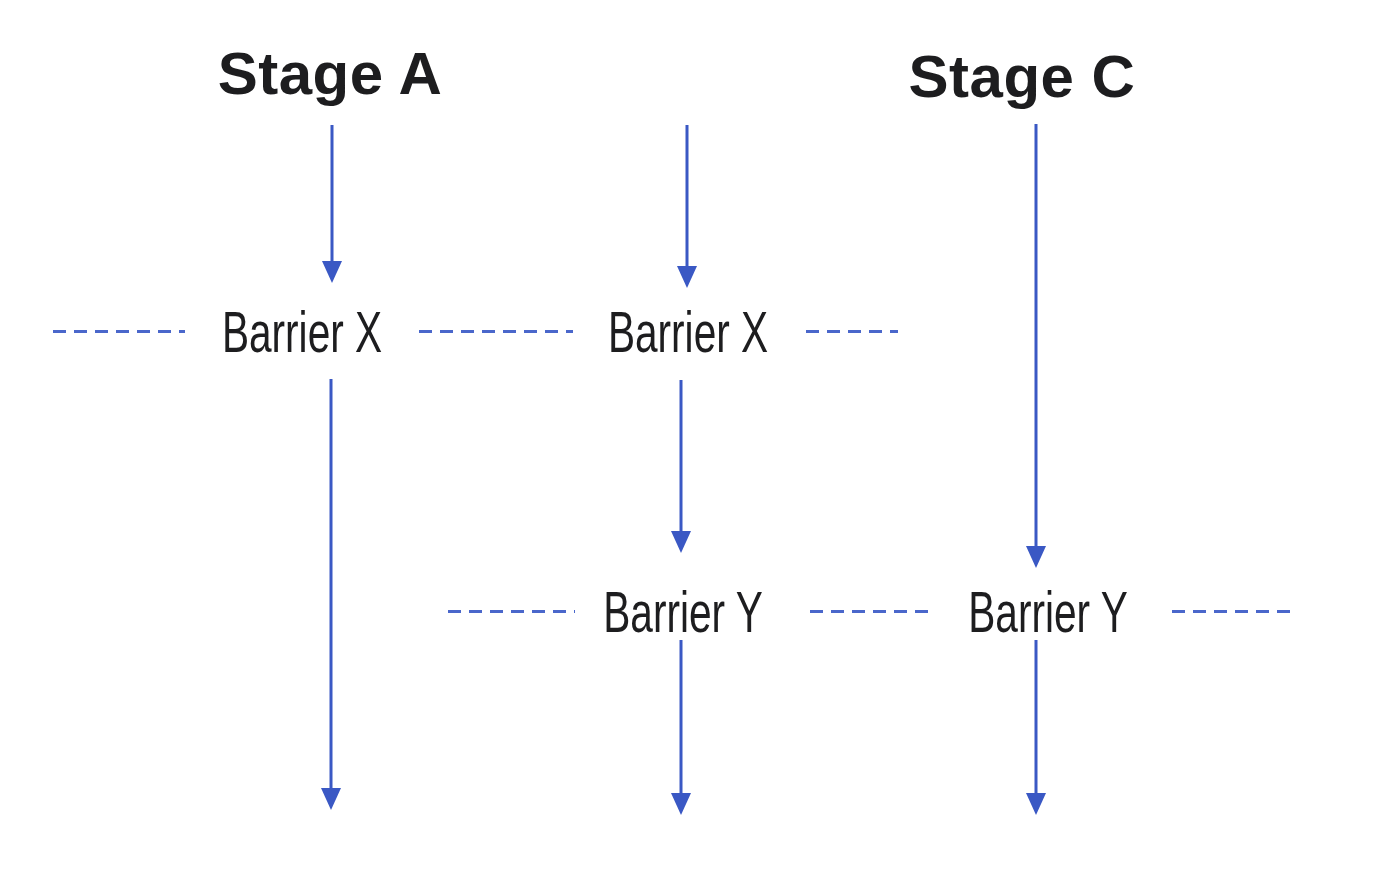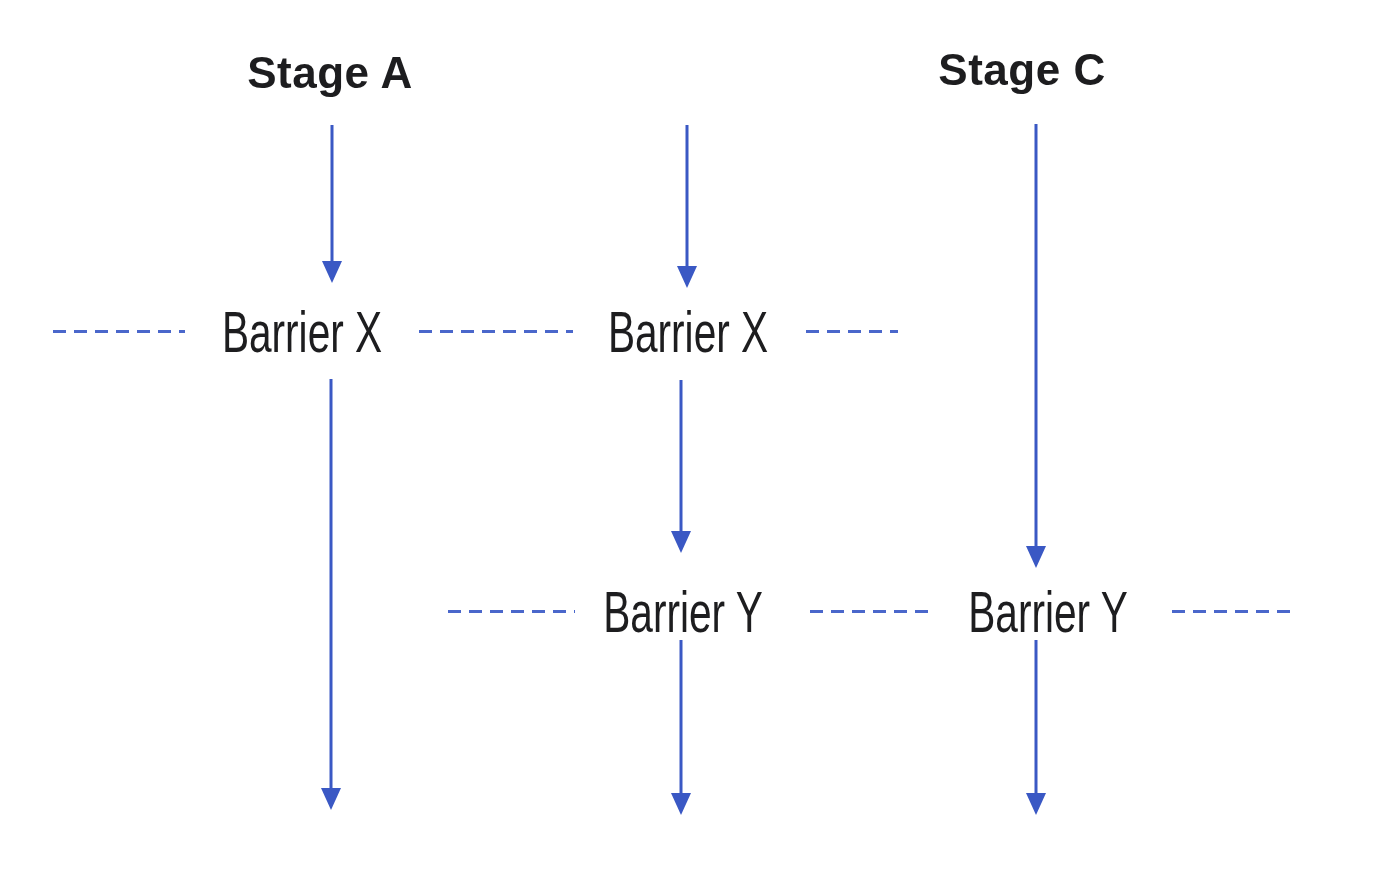--- a/index.html
+++ b/index.html
@@ -17,21 +17,21 @@
   }
   .canvas{
     position:relative;
     width:1379px;height:875px;
     background:var(--bg-color);
   }
   .stage-label{
     position:absolute;
     transform:translate(-50%,-50%);
     font-weight:700;
-    font-size:44px;
+    font-size:60px;
     color:var(--text-color);
     white-space:nowrap;
     letter-spacing:0.5px;
   }
   .barrier-label{
     position:absolute;
     transform:translate(-50%,-50%) scaleX(0.70);
     font-weight:500;
     font-size:58px;
     color:var(--text-color);
@@ -64,21 +64,21 @@
     background:repeating-linear-gradient(to right,
       var(--dash-color) 0 13px, transparent 13px 21px);
   }
 </style>
 </head>
 <body>
 
 <div class="canvas">
 
   <div class="stage-label" style="left:330px;top:73px">Stage A</div>
-  <div class="stage-label" style="left:1022px;top:70px">Stage C</div>
+  <div class="stage-label" style="left:1022px;top:76px">Stage C</div>
 
   <div class="arrow" style="left:332px;top:125px;height:158px">
     <div class="shaft"></div>
     <div class="head"></div>
   </div>
   <div class="arrow" style="left:331px;top:379px;height:431px">
     <div class="shaft"></div>
     <div class="head"></div>
   </div>
 

